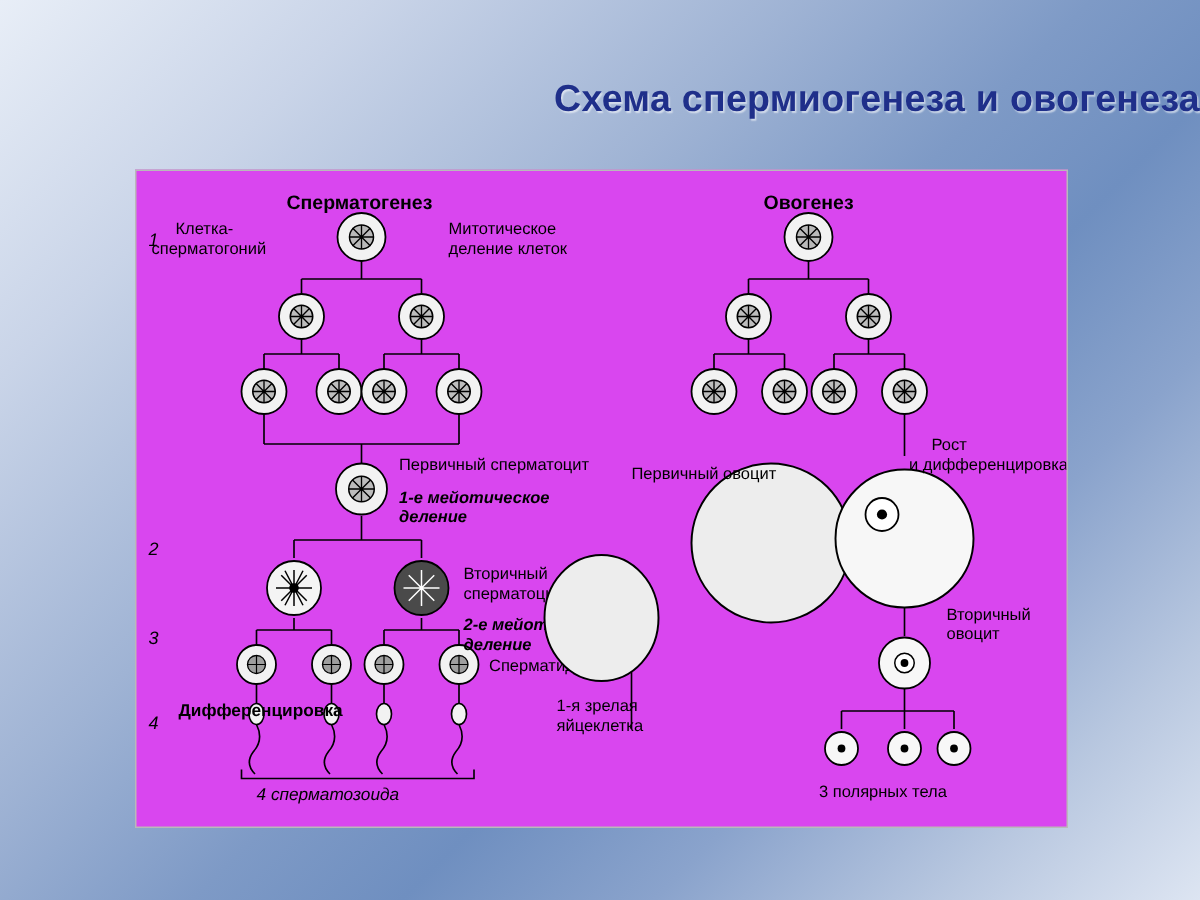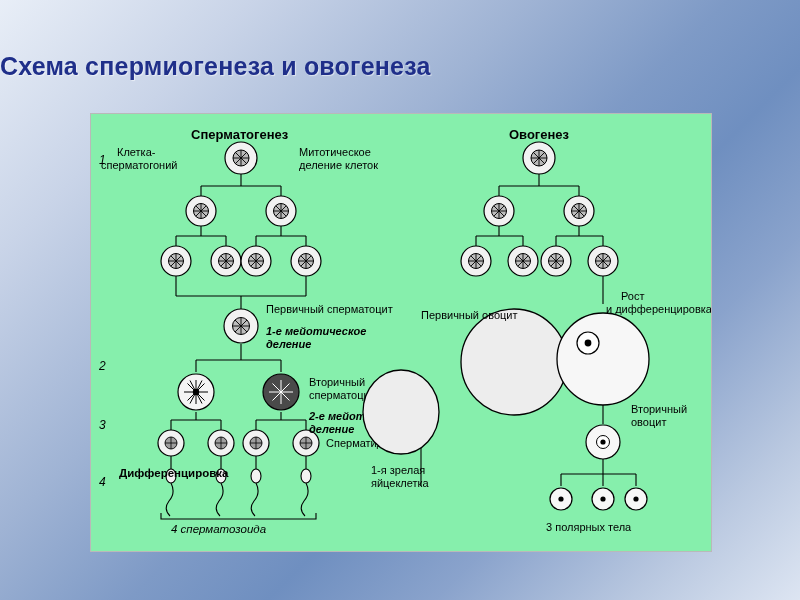--- a/index.html
+++ b/index.html
@@ -16,34 +16,34 @@
   }
   #slide {
     position: absolute;
     inset: 0;
   }
   #title {
     position: absolute;
     top: 52px;
     left: 0;
     width: 800px;
-    text-align: left;
+    text-align: right;
     font-size: 25px;
     font-weight: bold;
     color: #1f2f8a;
     letter-spacing: 0.2px;
     text-shadow: 1px 1px 1px rgba(255,255,255,0.55);
   }
   #figure {
     position: absolute;
     left: 90px;
     top: 113px;
     width: 620px;
     height: 437px;
-    background: #86efac;
+    background: #d946ef;
     border: 1px solid #b9b9b9;
     overflow: hidden;
   }
   #figure svg {
     display: block;
   }
   .lbl {
     font-family: "Liberation Sans", sans-serif;
     fill: #000000;
   }

